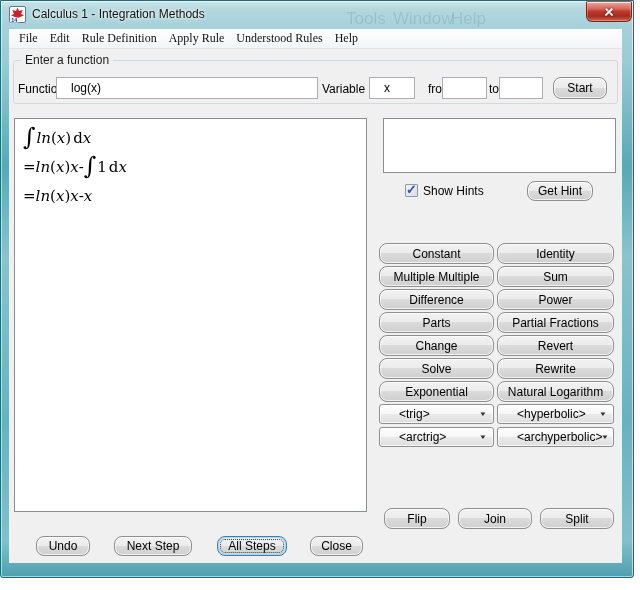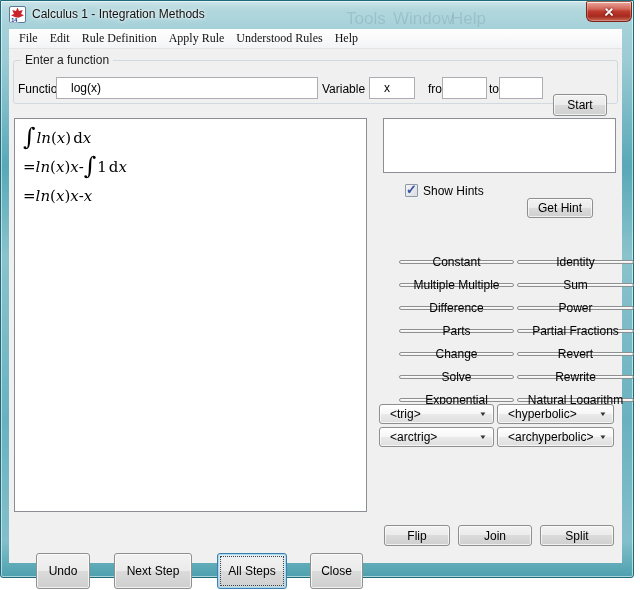--- a/index.html
+++ b/index.html
@@ -38,25 +38,25 @@
   
   .groupbox{position:absolute;left:13px;top:60px;width:605px;height:44px;box-sizing:border-box;
     border:1px solid #d2d9de;border-radius:3px;}
   .group-legend{position:absolute;left:21px;top:53px;background:#f0f0f0;padding:0 4px;
     font-size:12px;color:#1c1c1c;}
   .lbl{position:absolute;font-size:12px;color:#000;white-space:nowrap;}
   .txt{position:absolute;box-sizing:border-box;height:22px;border:1px solid #abadb3;background:#fff;
     font:12px "Liberation Sans",sans-serif;padding:0 14px;color:#000;outline:none;}
 
   
-  .btn{box-sizing:border-box;border:1px solid #8e8f8f;border-radius:3px;cursor:default;
+  .btn{box-sizing:border-box;border:1px solid #8e8f8f;border-radius:8px;cursor:default;
     background:linear-gradient(180deg,#f2f2f2 0%,#ebebeb 49%,#dbdbdb 50%,#cfcfcf 100%);
     font:12px "Liberation Sans",sans-serif;color:#000;
     display:flex;align-items:center;justify-content:center;white-space:nowrap;
-    box-shadow:inset 0 0 0 1px rgba(255,255,255,.7);margin-top:17px;}
+    box-shadow:inset 0 0 0 1px rgba(255,255,255,.7);}
   .abs{position:absolute;}
   .btn-focused{border-color:#3c7fb1;
     box-shadow:inset 0 0 0 1px #a9d9ee, inset 0 0 5px #bfe3f2;
     outline:1px dotted #444;outline-offset:-4px;}
 
   
   .math-panel{position:absolute;left:14px;top:118px;width:353px;height:394px;box-sizing:border-box;
     background:#fff;border:1px solid #8b8e95;padding:4px 0 0 8px;overflow:hidden;}
   .math-line{display:flex;align-items:center;height:29px;color:#000;
     font-family:"DejaVu Serif","Liberation Serif",serif;font-size:15px;}
@@ -67,35 +67,35 @@
   .hint-box{position:absolute;left:383px;top:118px;width:233px;height:55px;box-sizing:border-box;
     background:#fff;border:1px solid #8b8e95;font-size:12px;padding:2px 4px;color:#000;}
 
   
   .checkbox{position:absolute;left:405px;top:184px;width:13px;height:13px;box-sizing:border-box;
     border:1px solid #8e9aa8;background:linear-gradient(135deg,#f4f4f4,#d9dfe4);border-radius:1px;}
   .checkbox .check{position:absolute;left:0px;top:-3px;font-size:13px;font-weight:bold;color:#3a53a4;}
   .check-label{position:absolute;left:423px;top:184px;font-size:12px;color:#000;}
 
   
-  .rules-grid{position:absolute;left:399px;top:243px;display:grid;
+  .rules-grid{position:absolute;left:379px;top:243px;display:grid;
     grid-template-columns:115px 117px;grid-auto-rows:21px;column-gap:3px;row-gap:2px;}
   .combo-grid{position:absolute;left:379px;top:404px;display:grid;
     grid-template-columns:115px 117px;grid-auto-rows:20px;column-gap:3px;row-gap:3px;}
   .combo{box-sizing:border-box;border:1px solid #8e8f8f;border-radius:3px;cursor:default;
     background:linear-gradient(180deg,#ffffff 0%,#f6f6f6 49%,#eaeaea 50%,#dedede 100%);
     font:12px "Liberation Sans",sans-serif;color:#000;
-    display:flex;align-items:center;justify-content:space-between;padding:0 7px 0 10px;
+    display:flex;align-items:center;justify-content:space-between;padding:0 7px 0 19px;
     box-shadow:inset 0 0 0 1px rgba(255,255,255,.7);}
   .combo .arrow{font-size:6px;color:#333;transform:scaleX(1.4);}
   .ops-row{position:absolute;left:384px;top:508px;display:flex;gap:8px;}
   .ops-row .btn{height:21px;}
 
   
-  .footer-btn{height:36px;}
+  .footer-btn{height:20px;}
 </style>
 </head>
 <body>
 
 <div class="window">
 
   <div class="titlebar">
     <svg class="app-icon" viewBox="0 0 17 17">
       <rect x="0.5" y="0.5" width="16" height="16" rx="1.5" fill="#ffffff" stroke="#5a7a9c"></rect>
       <polygon points="8.5,1.5 10,5 13.8,4 12,8 15,9.2 8.5,12.2 2,9.2 5,8 3.2,4 7,5" fill="#cc2229"></polygon>

